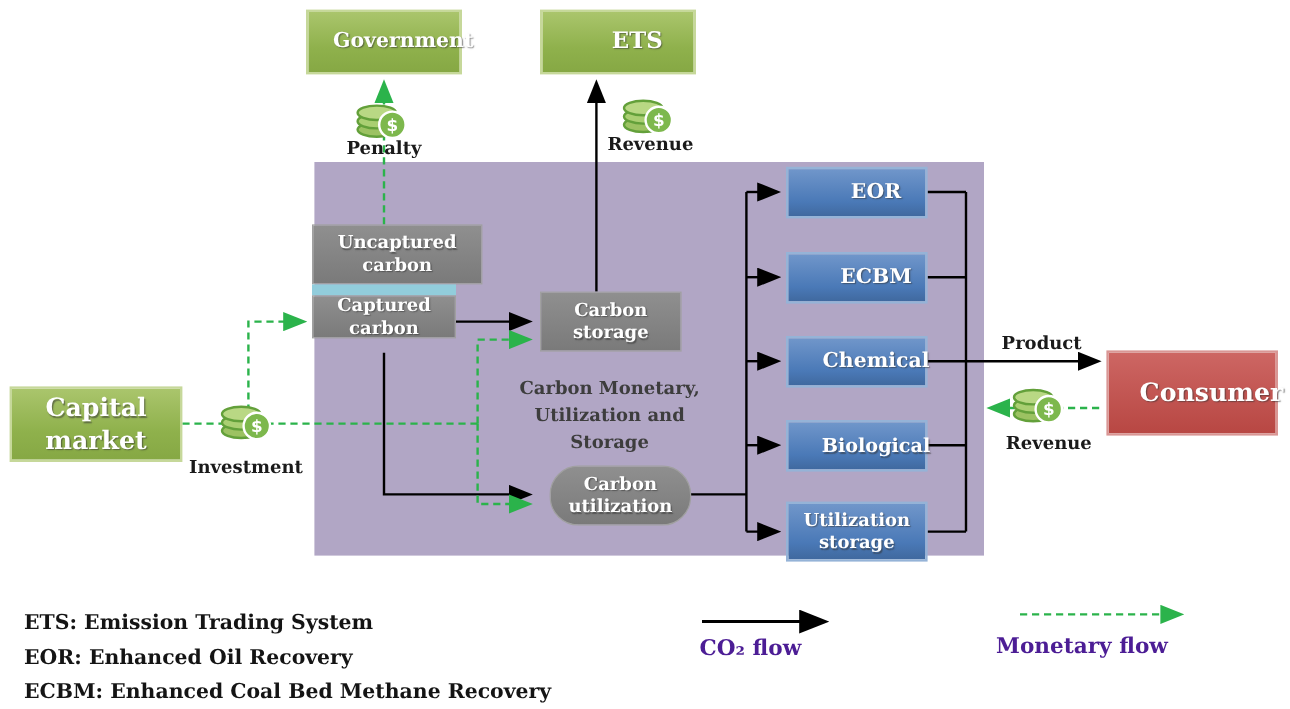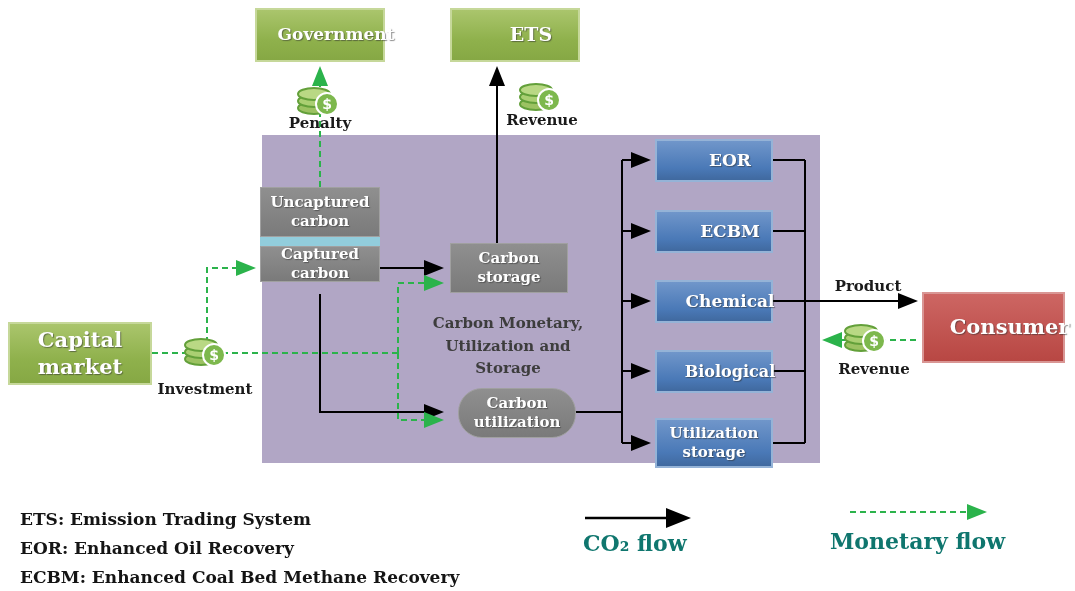--- a/index.html
+++ b/index.html
@@ -28,21 +28,21 @@
 
   .ccus-label { position:absolute; left:427px; top:312px; width:162px; z-index:3;
                 text-align:center; font-weight:bold; font-size:15px; color:#3d3d3d; line-height:1.5; }
 
   .coin { position:absolute; z-index:4; }
 
   .flow-label { position:absolute; z-index:4; font-weight:bold; font-size:15px;
                 color:#1a1a1a; text-align:center; }
 
   .legend-line { position:absolute; z-index:3; font-weight:bold; font-size:17px; color:#141414; }
-  .legend-key  { position:absolute; z-index:3; font-weight:bold; font-size:22px; color:#0f766e; }
+  .legend-key  { position:absolute; z-index:3; font-weight:bold; font-size:18px; color:#4c1d95; }
 </style>
 </head>
 <body>
 
 <div class="canvas">
 
   <div class="purple-bg"></div>
 
   <svg class="overlay" width="1075" height="591" viewBox="0 0 1075 591">
     <defs>
@@ -92,21 +92,21 @@
   </div>
 
   <div class="node green" style="left:8px; top:322px; width:144px; height:63px; font-size:21px; padding:0 22px;">
     <span>Capital market</span>
   </div>
 
   <div class="node red" style="left:922px; top:292px; width:143px; height:71px;">
     <span>Consumer</span>
   </div>
 
-  <div class="node gray" style="left:260px; top:187px; width:120px; height:50px; padding:0 14px;">
+  <div class="node gray" style="left:260px; top:187px; width:142px; height:50px; padding:0 14px;">
     <span>Uncaptured carbon</span>
   </div>
   <div class="bluestrip"></div>
   <div class="node gray" style="left:260px; top:246px; width:120px; height:36px; padding:0 20px;">
     <span>Captured carbon</span>
   </div>
 
   <div class="node gray" style="left:450px; top:243px; width:118px; height:50px; padding:0 40px;">
     <span>Carbon storage</span>
   </div>

